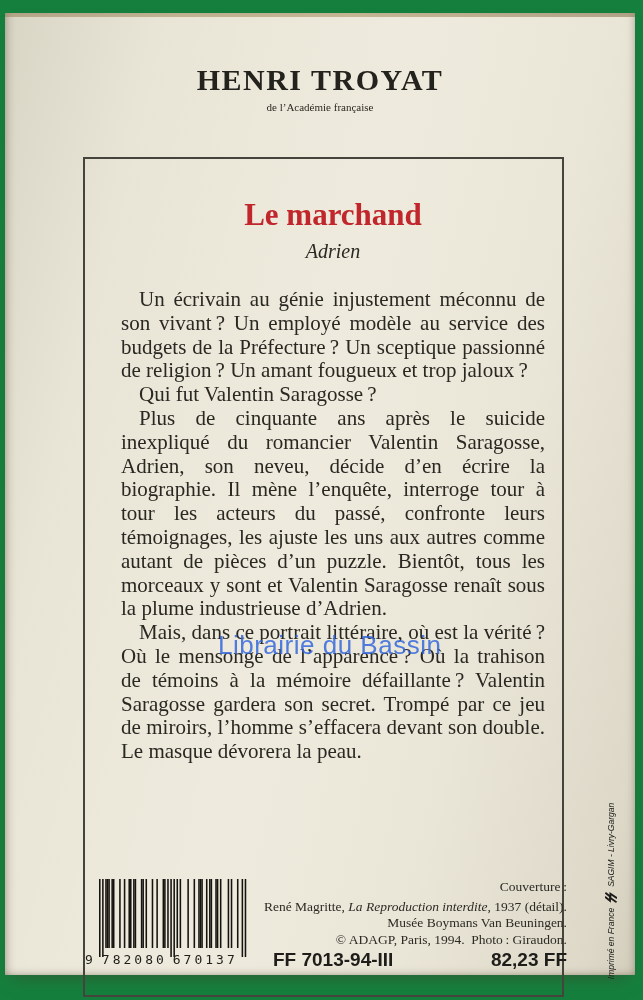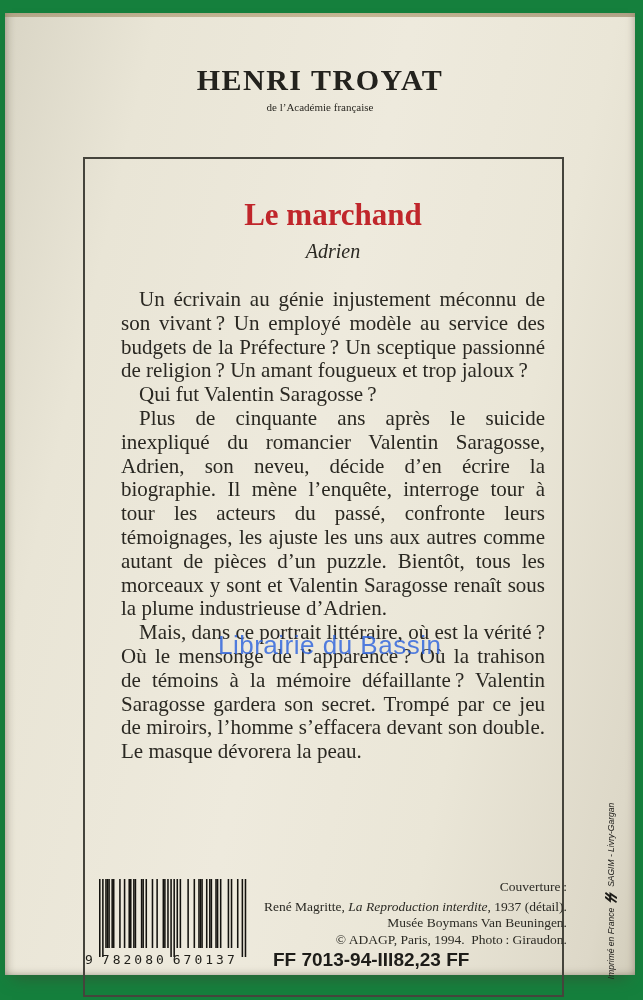--- a/index.html
+++ b/index.html
@@ -25,21 +25,21 @@
              font-family:"Liberation Sans",sans-serif;font-size:26px;letter-spacing:.5px;
              opacity:.82;pointer-events:none;}
   .barcode{position:absolute;left:80px;top:866px;width:160px;}
   .barcode svg{display:block;margin-left:14px;}
   .barcode-digits{position:absolute;left:0;top:73px;display:flex;align-items:baseline;gap:6px;
              font-family:"DejaVu Sans Mono",monospace;font-size:13px;letter-spacing:3px;color:#1f1e19;}
   .credits{position:absolute;right:68px;top:866px;text-align:right;
            font-size:13.5px;line-height:16.5px;color:#2b2a24;}
   .credits .c1{margin-bottom:3px;}
   .refprice{position:absolute;left:268px;right:68px;top:936px;display:flex;
-            align-items:baseline;
+            justify-content:space-between;align-items:baseline;
             font-family:"Liberation Sans",sans-serif;font-size:19px;font-weight:bold;color:#1e1d19;}
   .printer{position:absolute;left:547px;top:871px;width:118px;height:14px;
            transform:rotate(-90deg);display:flex;align-items:center;justify-content:center;gap:5px;
            font-family:"Liberation Sans",sans-serif;font-style:italic;font-size:8.5px;
            white-space:nowrap;color:#22211d;}
   .sagim-logo{flex:0 0 auto;display:flex;}
 </style>
 </head>
 <body>
 

